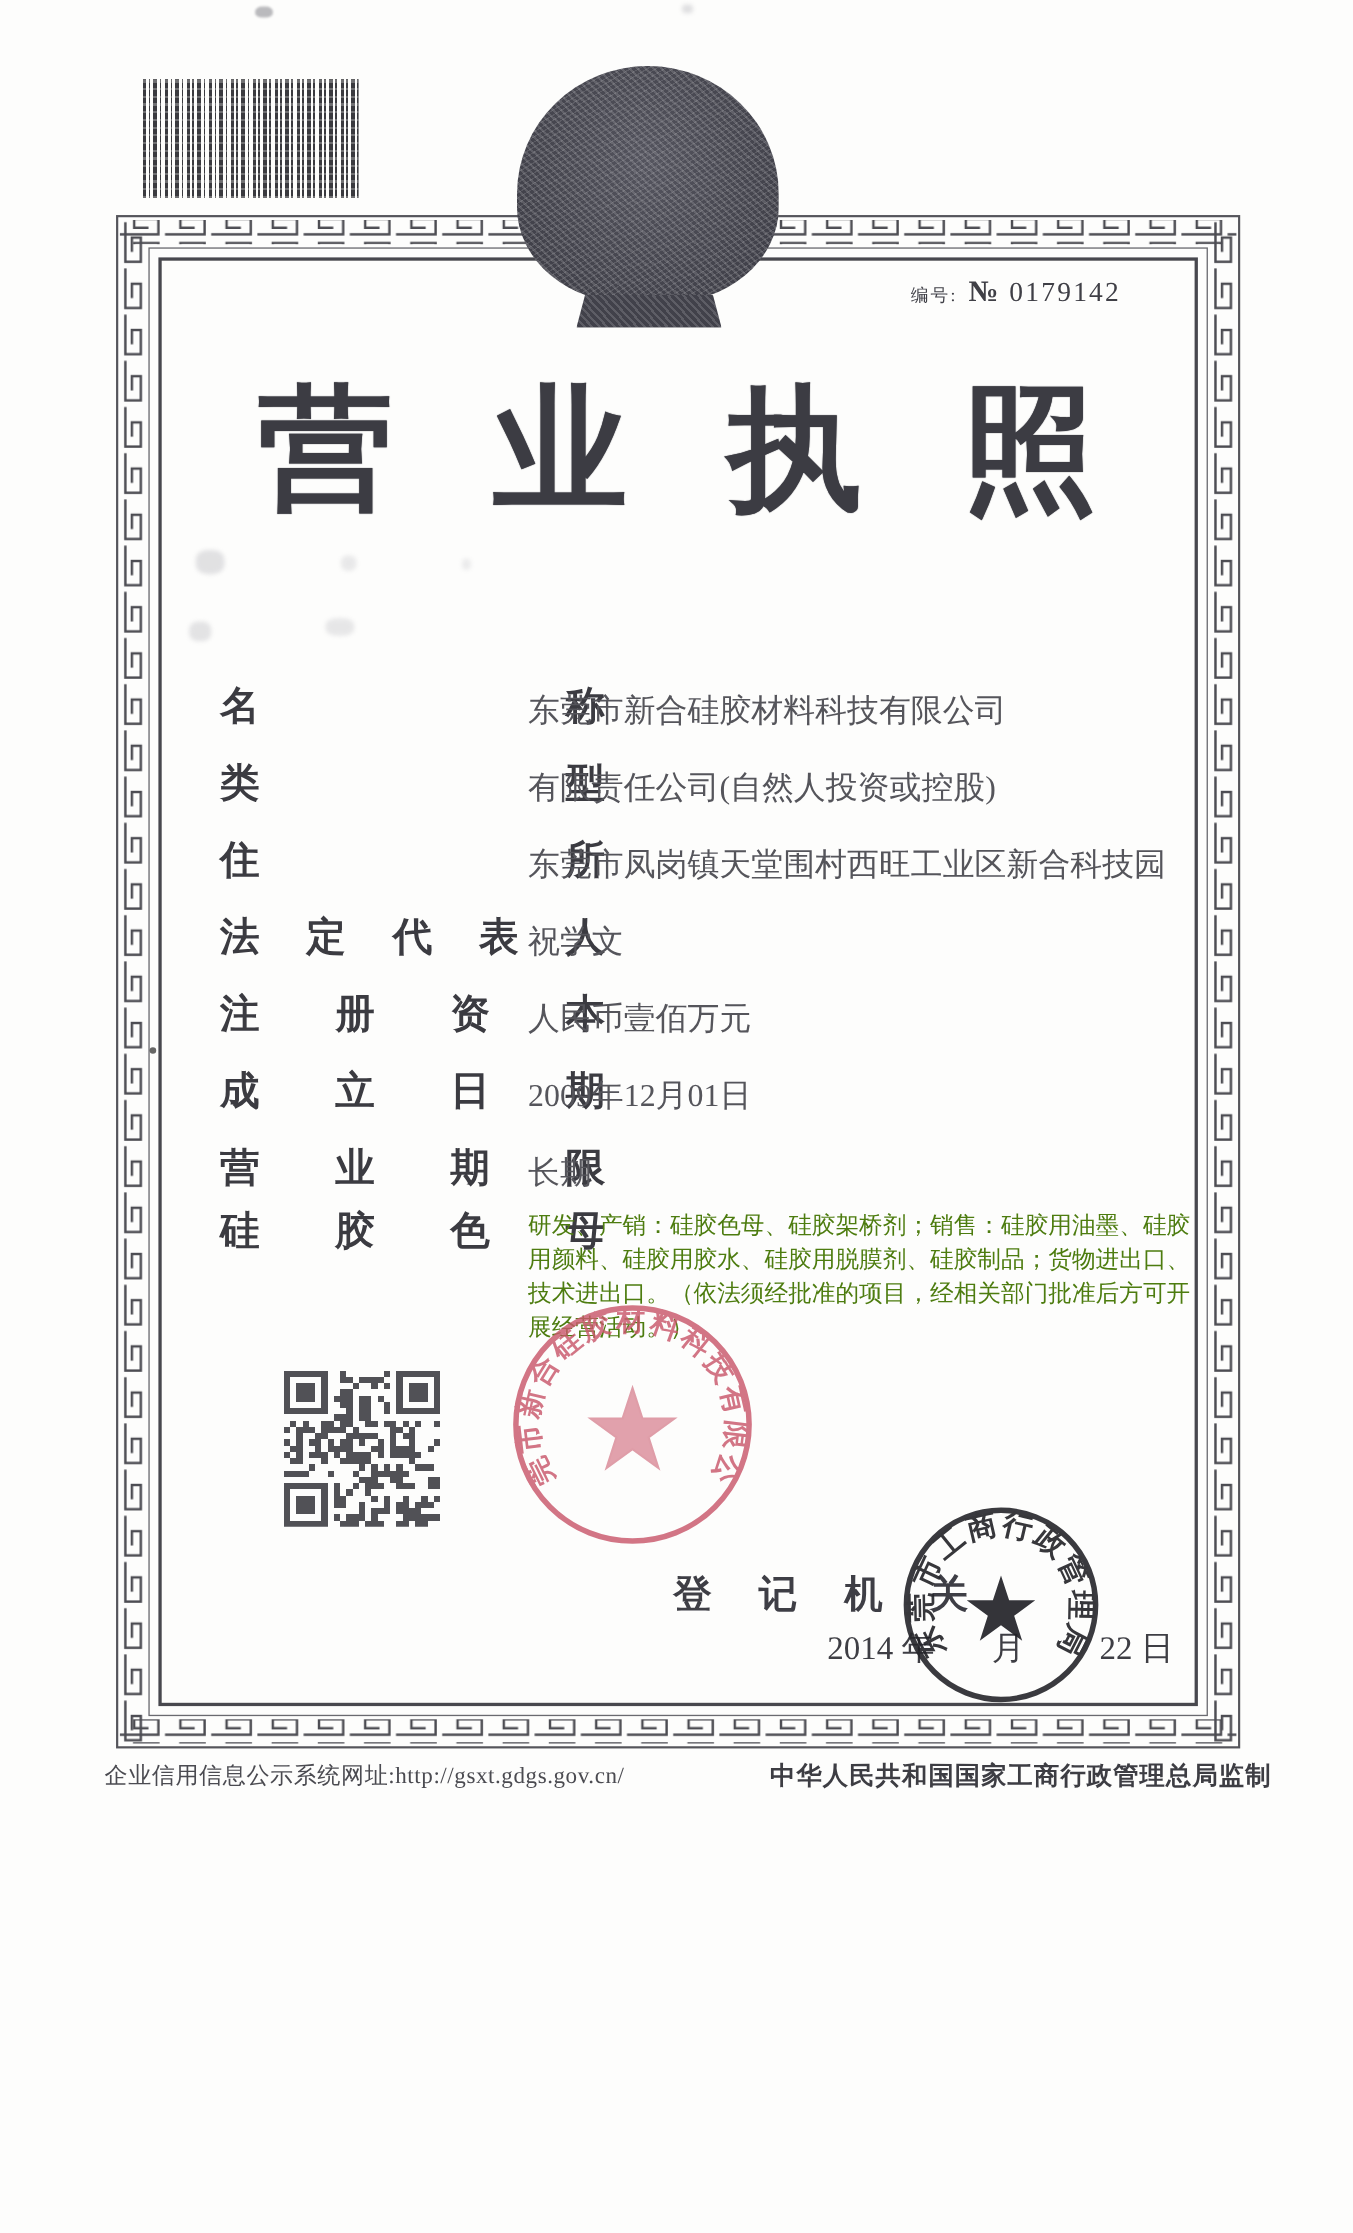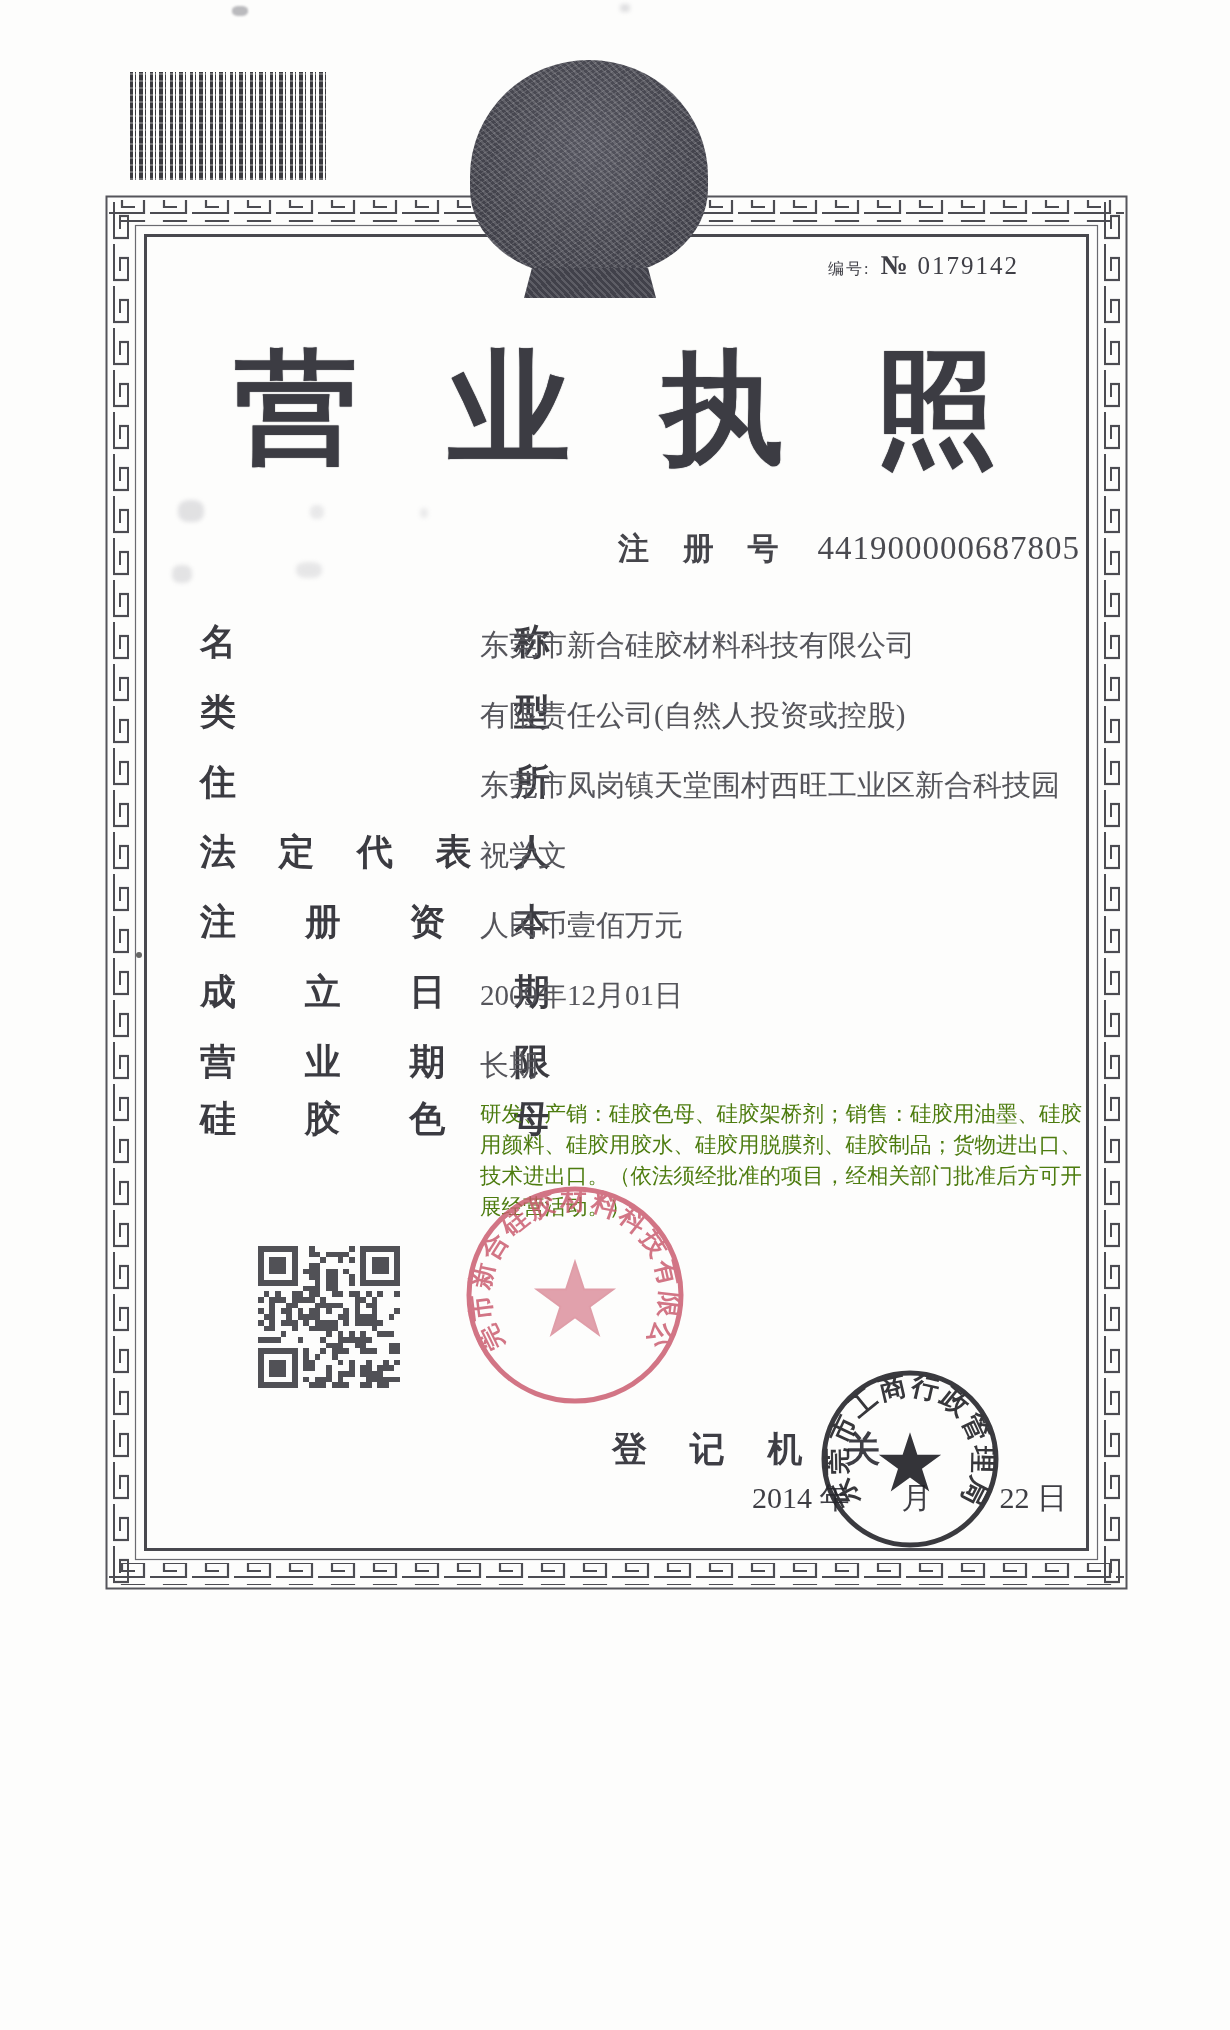--- a/index.html
+++ b/index.html
@@ -122,24 +122,20 @@
     <span class="num">0179142</span>
   </div>
 
   <div class="title">
     <span>营</span>
     <span>业</span>
     <span>执</span>
     <span>照</span>
   </div>
 
-  <div class="regno">
-    <span class="lab">注 册 号</span>
-    <span class="num">441900000687805</span>
-  </div>
 
   <div class="row" style="top:618px">
     <div class="flabel">名称</div>
     <div class="fvalue">东莞市新合硅胶材料科技有限公司</div>
   </div>
   <div class="row" style="top:688px">
     <div class="flabel">类型</div>
     <div class="fvalue">有限责任公司(自然人投资或控股)</div>
   </div>
   <div class="row" style="top:758px">
@@ -409,14 +405,16 @@
     <defs>
       <path id="aring" d="M51.7,142.3 A64,64 0 1,1 142.3,142.3" fill="none"></path>
     </defs>
     <circle cx="97" cy="97" r="86" fill="none" stroke="#26262b" stroke-width="5"></circle>
     <path transform="translate(97,103) scale(0.82)" d="M0,-40 L9,-12.4 L38,-12.4 L14.6,4.7 L23.5,32.4 L0,15.3 L-23.5,32.4 L-14.6,4.7 L-38,-12.4 L-9,-12.4 Z" fill="#1f1f24"></path>
     <text font-size="27" letter-spacing="2" fill="#222227" font-weight="700" font-family="Liberation Serif, serif">
       <textPath href="#aring" startOffset="50%" text-anchor="middle">东莞市工商行政管理局</textPath>
     </text>
   </svg>
 
+  <div class="footer-left">企业信用信息公示系统网址:http://gsxt.gdgs.gov.cn/</div>
+  <div class="footer-right">中华人民共和国国家工商行政管理总局监制</div>
 
 </div>
 
 </body></html>

